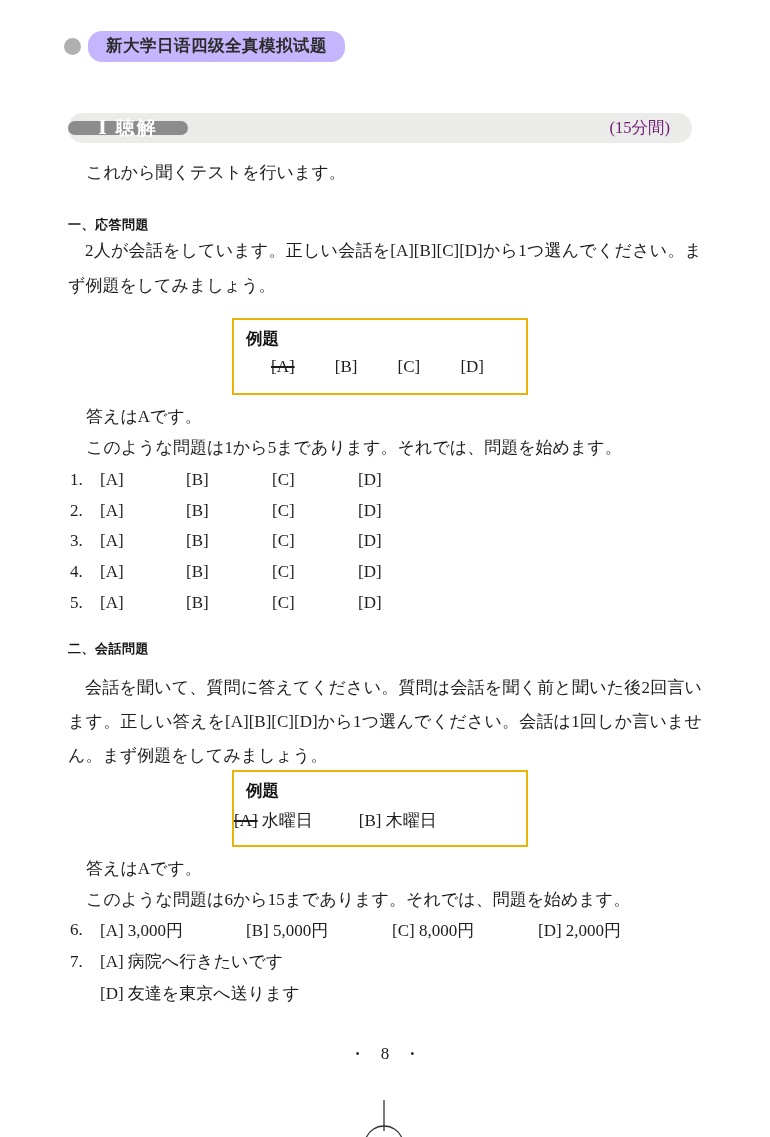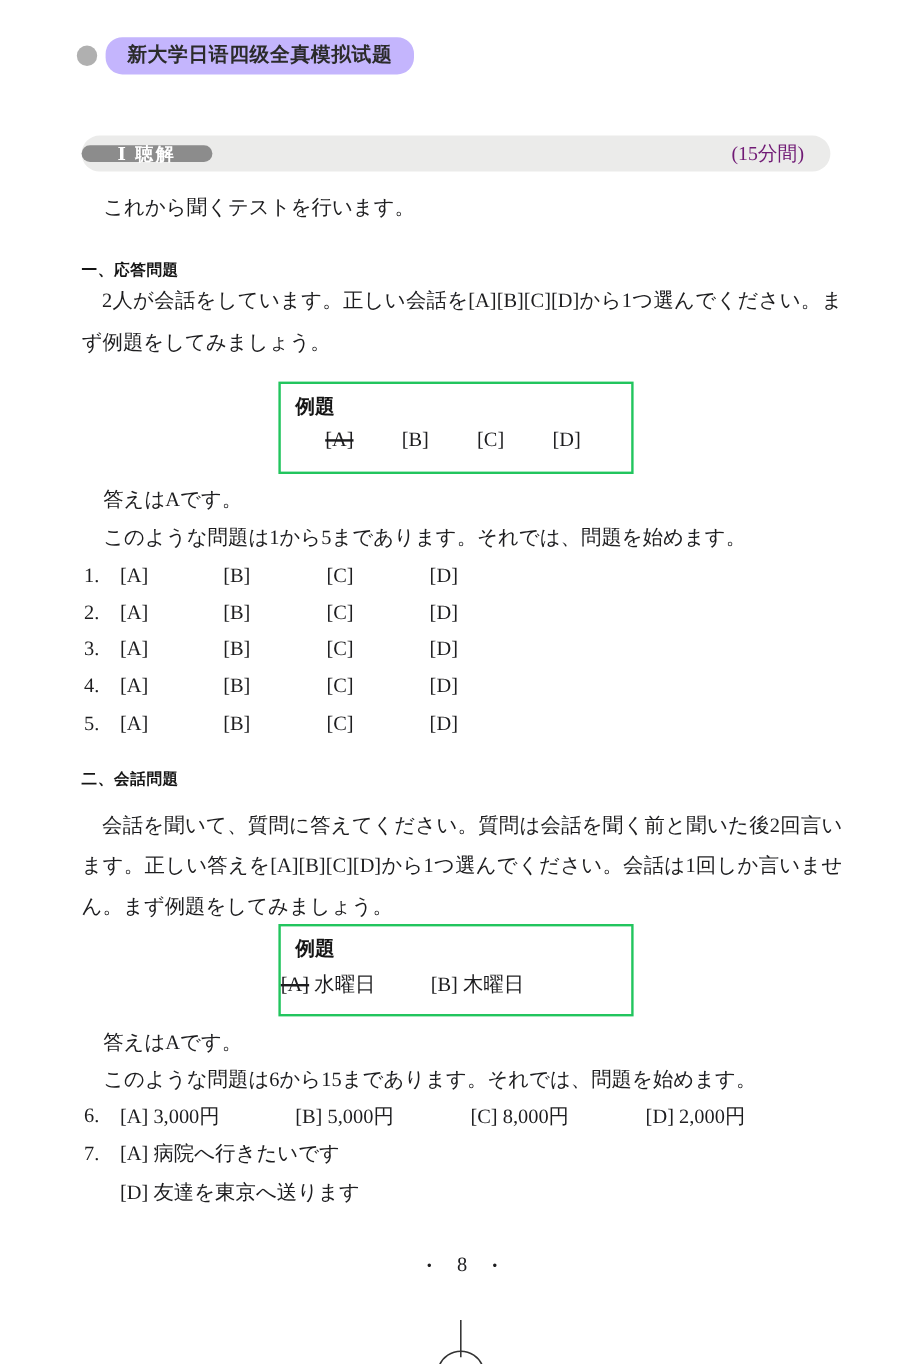--- a/index.html
+++ b/index.html
@@ -23,35 +23,35 @@
   }
 
   
   .section-bar {
     position:absolute; top:113px; left:68px; width:624px; height:30px;
     background:#ebebea; border-radius:15px; display:flex; align-items:center;
   }
   .section-pill {
     height:14px; padding:0 30px; background:#8c8c8c; border-radius:15px;
     color:#ffffff; display:flex; align-items:center;
-    font-size:15px; font-weight:bold; letter-spacing:2px;
+    font-size:19px; font-weight:bold; letter-spacing:2px;
   }
   .section-time { margin-left:auto; margin-right:22px; font-size:16.5px; color:#701a75; }
 
   .abs { position:absolute; }
   .h-part {
     font-family:"Liberation Sans","DejaVu Sans",sans-serif;
     font-weight:bold; font-size:13px; color:#151515; letter-spacing:0.5px;
   }
   .para { width:634px; line-height:35px; text-indent:17px; text-align:justify; }
 
   
   .example-box {
     position:absolute; left:232px; width:296px; height:77px;
-    border:2px solid #22c55e; box-sizing:border-box; background:#fff;
+    border:2px solid #eab308; box-sizing:border-box; background:#fff;
   }
   .example-label {
     margin:8px 0 0 12px;
     font-family:"Liberation Sans","DejaVu Sans",sans-serif;
     font-weight:bold; font-size:16.5px; color:#151515;
   }
   .example-opts { margin-top:7px; padding:0 42px 0 37px; display:flex; justify-content:space-between; }
   .example-opts2 { margin-top:7px; display:flex; gap:46px; }
   .struck { text-decoration:line-through; text-decoration-thickness:1.5px; }
 

